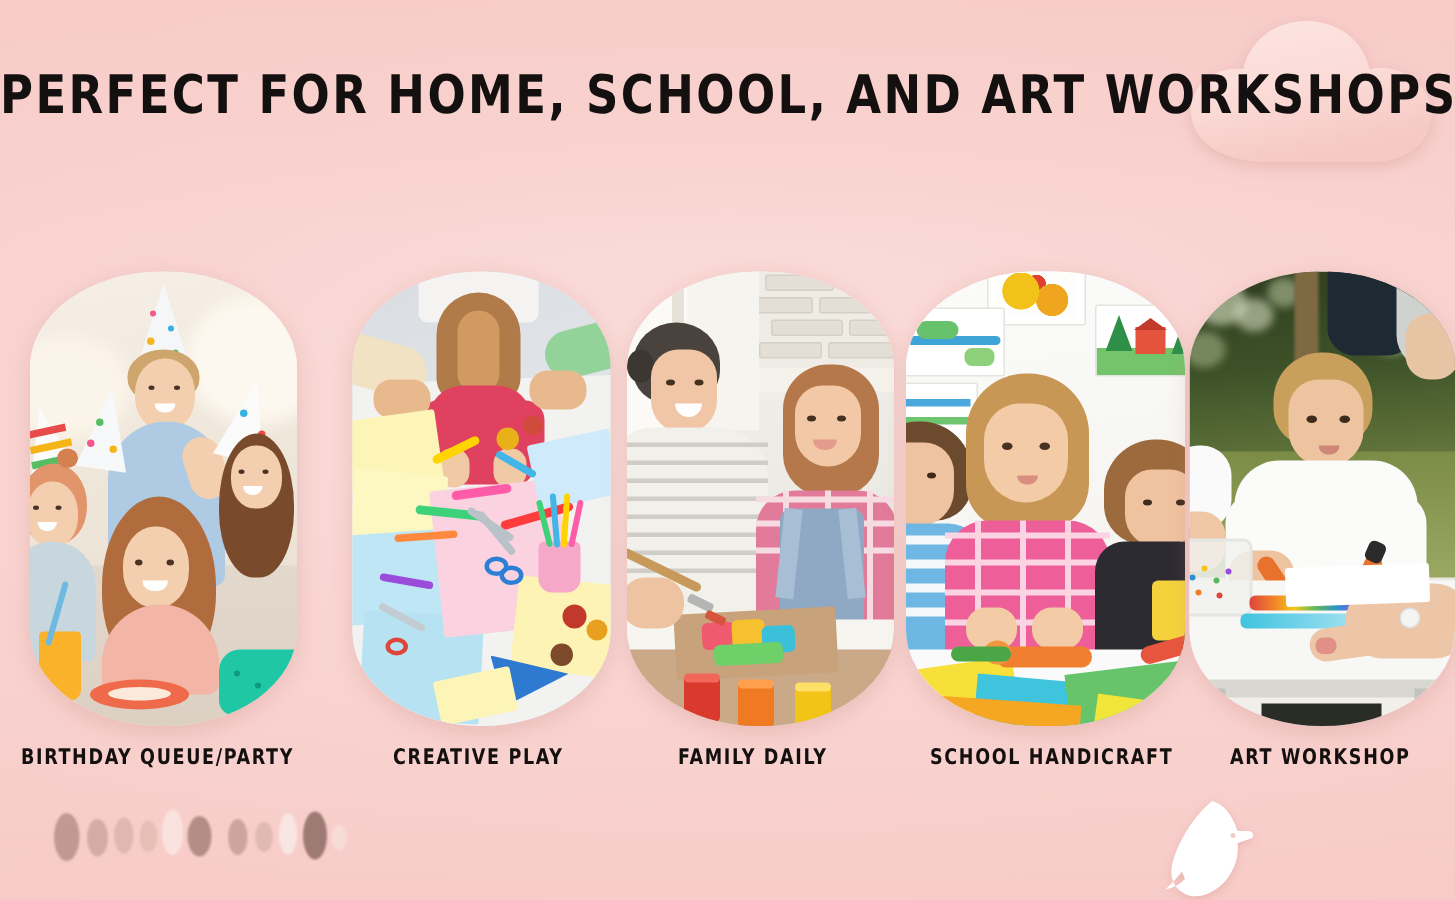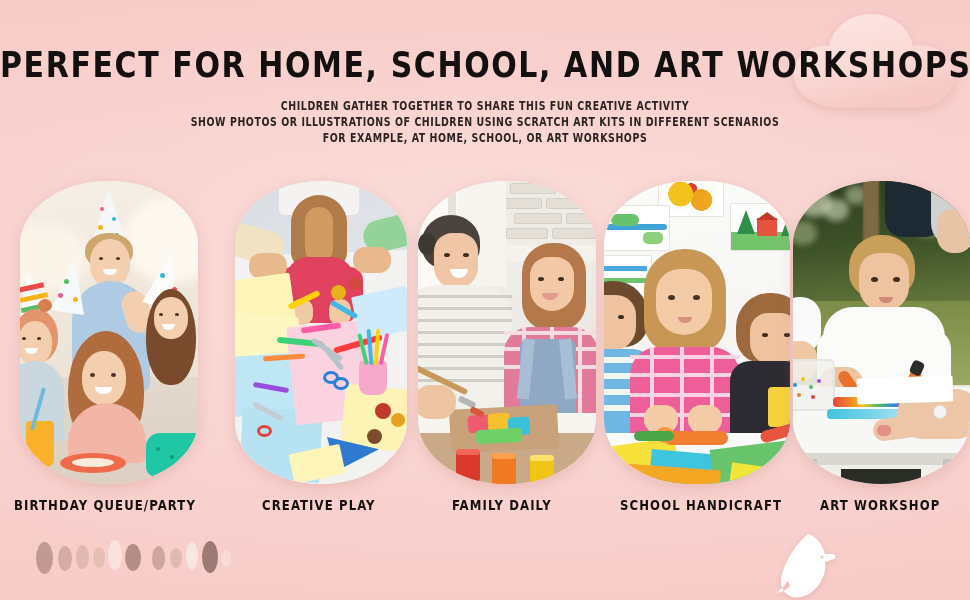--- a/index.html
+++ b/index.html
@@ -161,25 +161,20 @@
     <span class="crayon" style="left:136px;top:10px; width:12px; height:20px; background:#dcb7ae;"></span>
     <span class="crayon" style="left:152px;top:4px;  width:12px; height:28px; background:#faeae6;"></span>
     <span class="crayon" style="left:168px;top:3px;  width:16px; height:32px; background:#8f6c66;"></span>
     <span class="crayon" style="left:187px;top:12px; width:10px; height:17px; background:#f7ded9;"></span>
   </div>
 
   <div class="head-wrap">
     <div class="title">PERFECT FOR HOME, SCHOOL, AND ART WORKSHOPS</div>
   </div>
 
-  <div class="sub-wrap">
-    <div class="sub">CHILDREN GATHER TOGETHER TO SHARE THIS FUN CREATIVE ACTIVITY</div>
-    <div class="sub">SHOW PHOTOS OR ILLUSTRATIONS OF CHILDREN USING SCRATCH ART KITS IN DIFFERENT SCENARIOS</div>
-    <div class="sub">FOR EXAMPLE, AT HOME, SCHOOL, OR ART WORKSHOPS</div>
-  </div>
 
   <div class="cards">
 
     <div class="card" style="left:20px;width:178px;">
       <div class="photo">
         <div class="scene">
           <div class="el c1bg"></div>
           <div class="el wallblob" style="left:-18px;top:42px;width:86px;height:70px;"></div>
           <div class="el wallblob" style="left:104px;top:16px;width:96px;height:86px;background:#fdf8ef;"></div>
           <div class="el" style="left:0;top:196px;width:178px;height:107px;background:linear-gradient(180deg,#e3d8cc,#dcd0c3);"></div>

